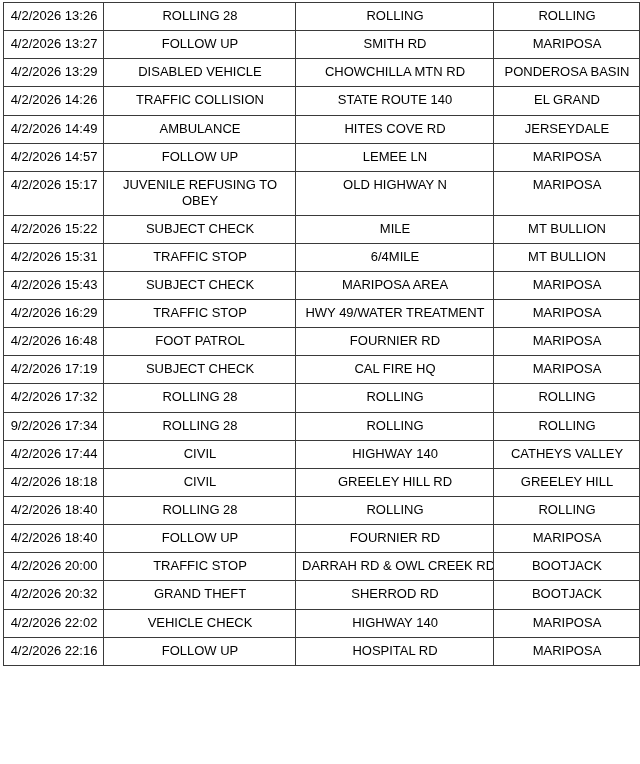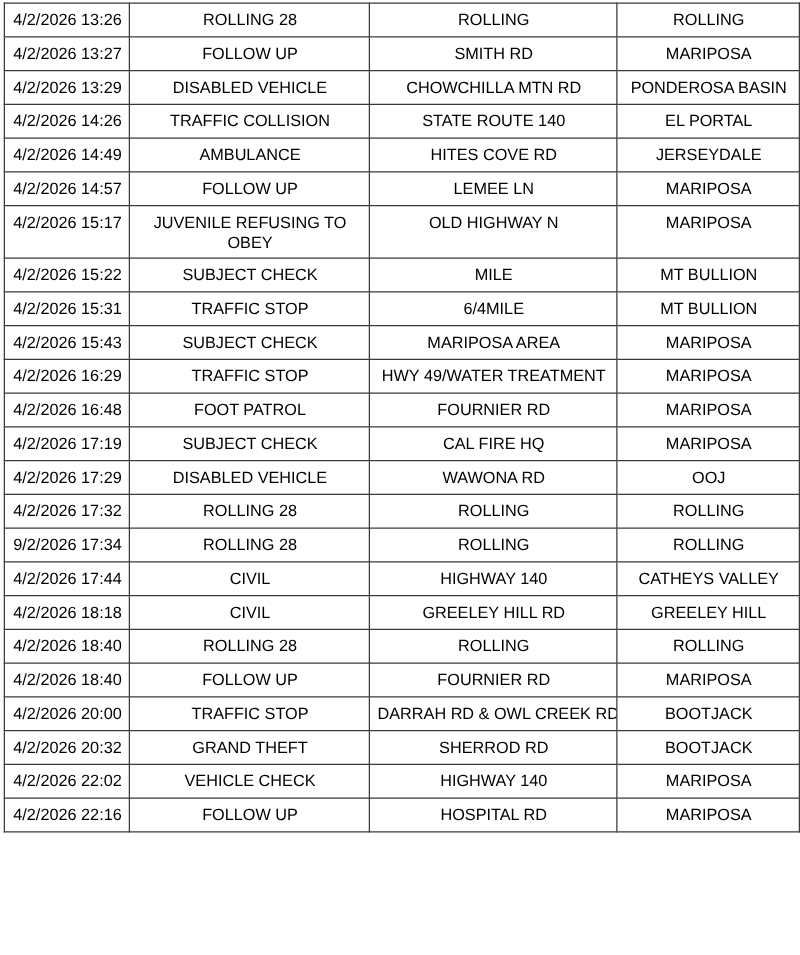--- a/index.html
+++ b/index.html
@@ -58,21 +58,21 @@
       <tr>
         <td class="c0">4/2/2026 13:29</td>
         <td class="c1">DISABLED VEHICLE</td>
         <td class="c2">CHOWCHILLA MTN RD</td>
         <td class="c3">PONDEROSA BASIN</td>
       </tr>
       <tr>
         <td class="c0">4/2/2026 14:26</td>
         <td class="c1">TRAFFIC COLLISION</td>
         <td class="c2">STATE ROUTE 140</td>
-        <td class="c3">EL PORTAL</td>
+        <td class="c3">EL GRAND</td>
       </tr>
       <tr>
         <td class="c0">4/2/2026 14:49</td>
         <td class="c1">AMBULANCE</td>
         <td class="c2">HITES COVE RD</td>
         <td class="c3">JERSEYDALE</td>
       </tr>
       <tr>
         <td class="c0">4/2/2026 14:57</td>
         <td class="c1">FOLLOW UP</td>
@@ -113,26 +113,20 @@
         <td class="c0">4/2/2026 16:48</td>
         <td class="c1">FOOT PATROL</td>
         <td class="c2">FOURNIER RD</td>
         <td class="c3">MARIPOSA</td>
       </tr>
       <tr>
         <td class="c0">4/2/2026 17:19</td>
         <td class="c1">SUBJECT CHECK</td>
         <td class="c2">CAL FIRE HQ</td>
         <td class="c3">MARIPOSA</td>
-      </tr>
-      <tr>
-        <td class="c0">4/2/2026 17:29</td>
-        <td class="c1">DISABLED VEHICLE</td>
-        <td class="c2">WAWONA RD</td>
-        <td class="c3">OOJ</td>
       </tr>
       <tr>
         <td class="c0">4/2/2026 17:32</td>
         <td class="c1">ROLLING 28</td>
         <td class="c2">ROLLING</td>
         <td class="c3">ROLLING</td>
       </tr>
       <tr>
         <td class="c0">9/2/2026 17:34</td>
         <td class="c1">ROLLING 28</td>

